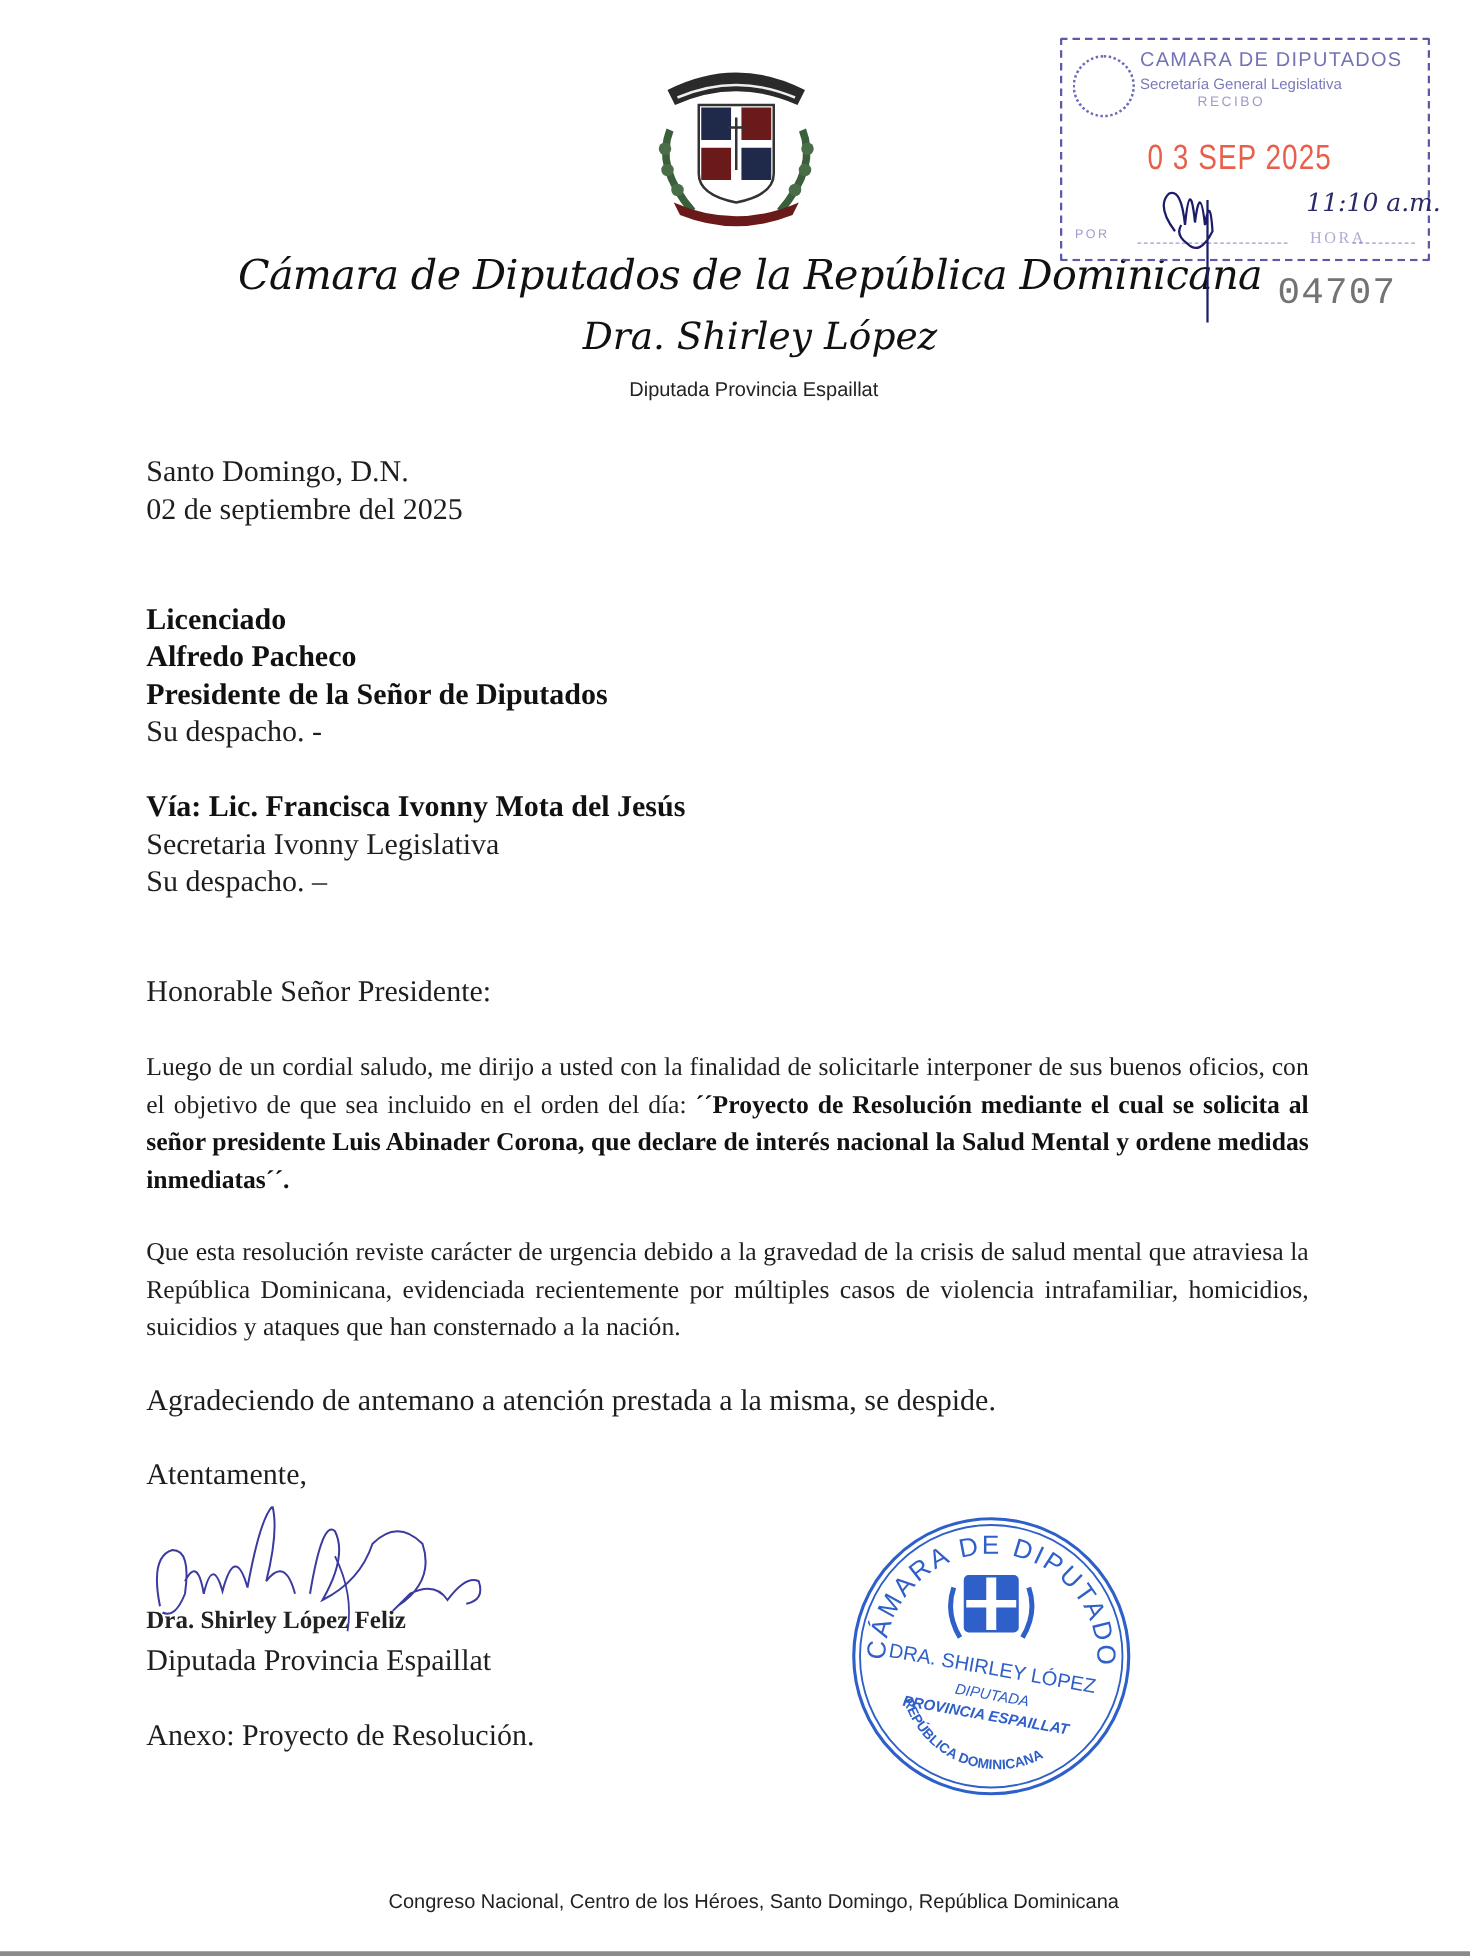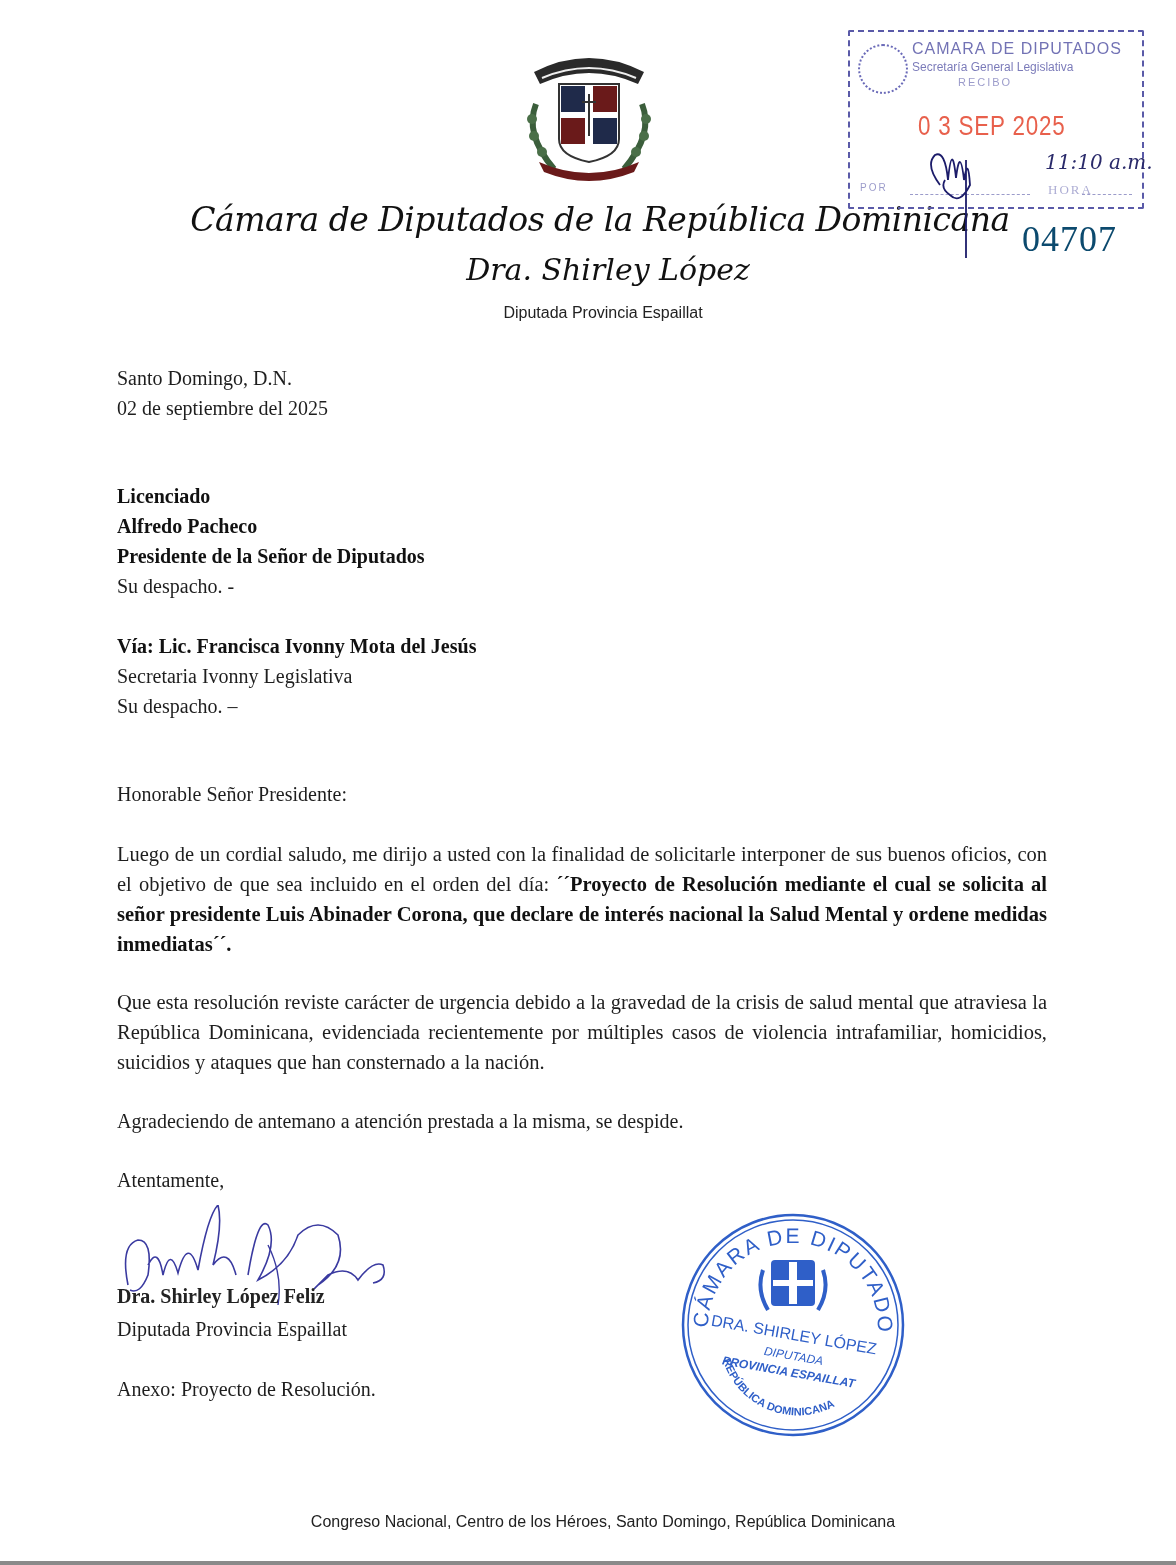--- a/index.html
+++ b/index.html
@@ -17,25 +17,25 @@
   #receipt .seal { position: absolute; left: 8px; top: 12px; width: 46px; height: 46px; border-radius: 50%; border: 2px dotted #6a6ab8; }
   #receipt .line1 { position: absolute; left: 62px; top: 8px; font-family: "Liberation Sans", sans-serif; font-size: 16px; letter-spacing: 1px; opacity: .85; }
   #receipt .line2 { position: absolute; left: 62px; top: 28px; font-family: "Liberation Sans", sans-serif; font-size: 12px; opacity: .8; }
   #receipt .line3 { position: absolute; left: 108px; top: 44px; font-family: "Liberation Sans", sans-serif; font-size: 11px; opacity: .6; letter-spacing: 2px; }
   #receipt .date { position: absolute; left: 68px; top: 78px; font-family: "Liberation Sans", sans-serif; font-size: 28px; color: #e8604c; transform: scaleX(.8); transform-origin: left; letter-spacing: 1px; }
   #receipt .por { position: absolute; left: 10px; top: 150px; font-family: "Liberation Sans", sans-serif; font-size: 10px; letter-spacing: 2px; opacity: .6; }
   #receipt .hora { position: absolute; left: 182px; top: 150px; font-family: Liberation Serif, serif; font-size: 13px; letter-spacing: 2px; opacity: .5; margin-left: 16px; }
   #receipt .dots { position: absolute; left: 60px; top: 162px; width: 120px; border-top: 1px dashed #5a5aa8; opacity: .6; }
   #receipt .dots2 { position: absolute; left: 232px; top: 162px; width: 50px; border-top: 1px dashed #5a5aa8; opacity: .6; }
   #receipt-time { left: 1045px; top: 150px; font-family: "DejaVu Serif", serif; font-style: italic; font-size: 20px; color: #2a2a6a; }
-  #receipt-number { left: 1022px; top: 218px; font-family: Liberation Serif, serif; font-size: 36px; color: #0c4a6e; letter-spacing: 1px; font-weight: 200; }
+  #receipt-number { left: 1022px; top: 218px; font-family: Liberation Mono, monospace; font-size: 30px; color: #737373; letter-spacing: 1px; font-weight: 200; }
   #receipt-sign { left: 920px; top: 140px; width: 70px; height: 120px; }
 
   
-  .line { font-size: 20px; line-height: 30px; color: #1e1e1e; left: 117px; white-space: nowrap; }
+  .line { font-size: 24px; line-height: 30px; color: #1e1e1e; left: 117px; white-space: nowrap; }
   .bold { font-weight: bold; color: #111; }
   .para { left: 117px; width: 930px; font-size: 20.5px; line-height: 30px; text-align: justify; color: #1e1e1e; }
   .para b { color: #111; }
 
   
   #signature { left: 118px; top: 1205px; width: 280px; height: 105px; }
   #signer-name { left: 117px; top: 1285px; font-size: 20px; font-weight: bold; color: #222; }
 
   
   #round-seal { left: 678px; top: 1210px; width: 230px; height: 230px; }

